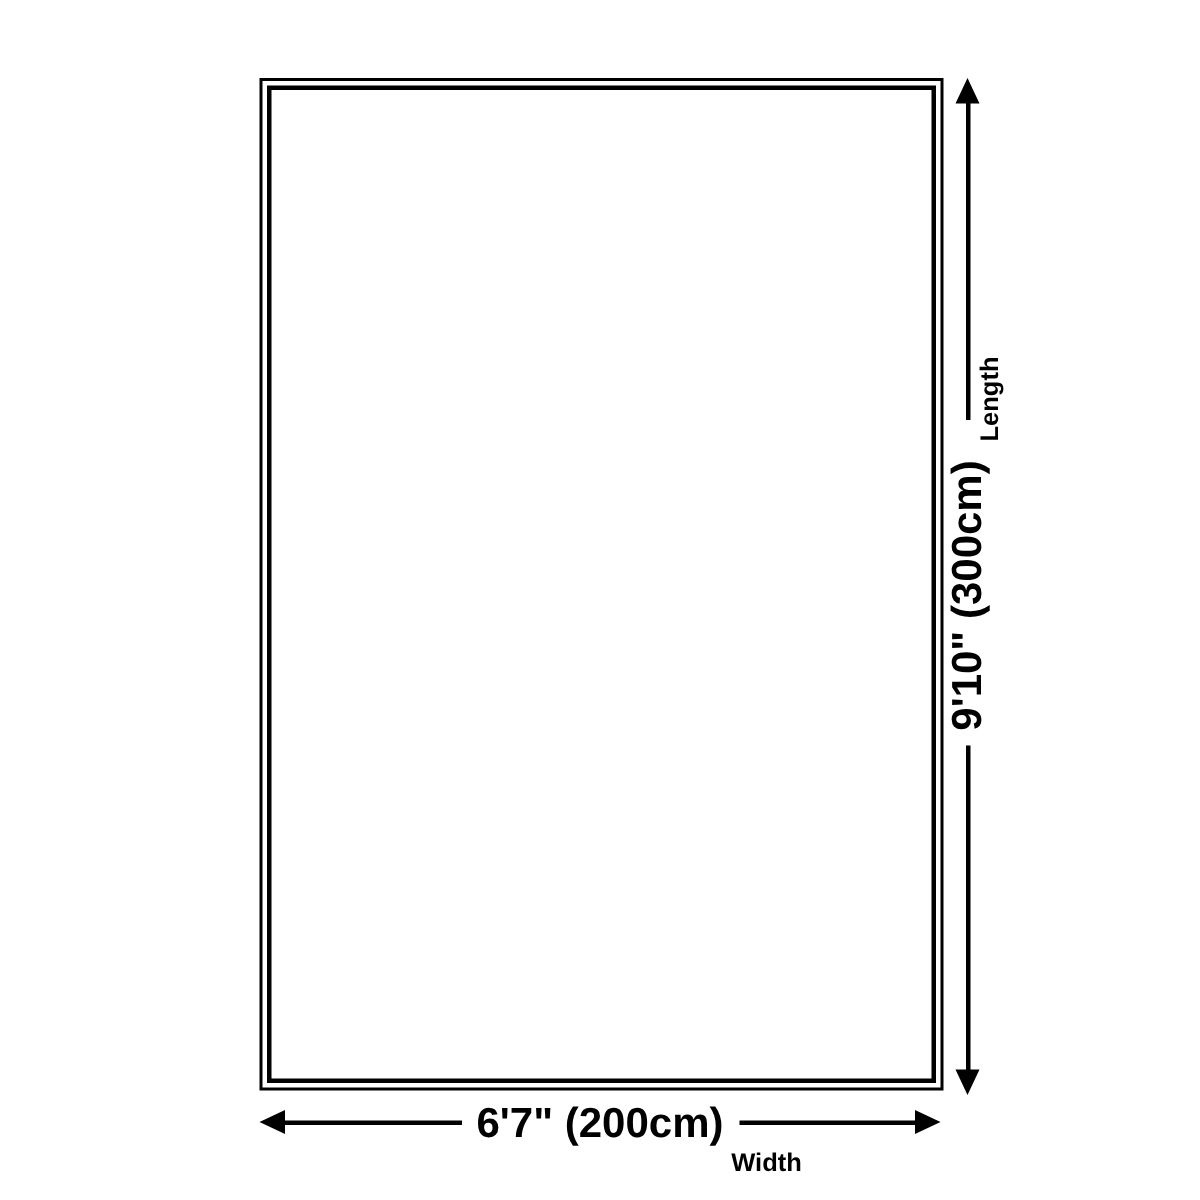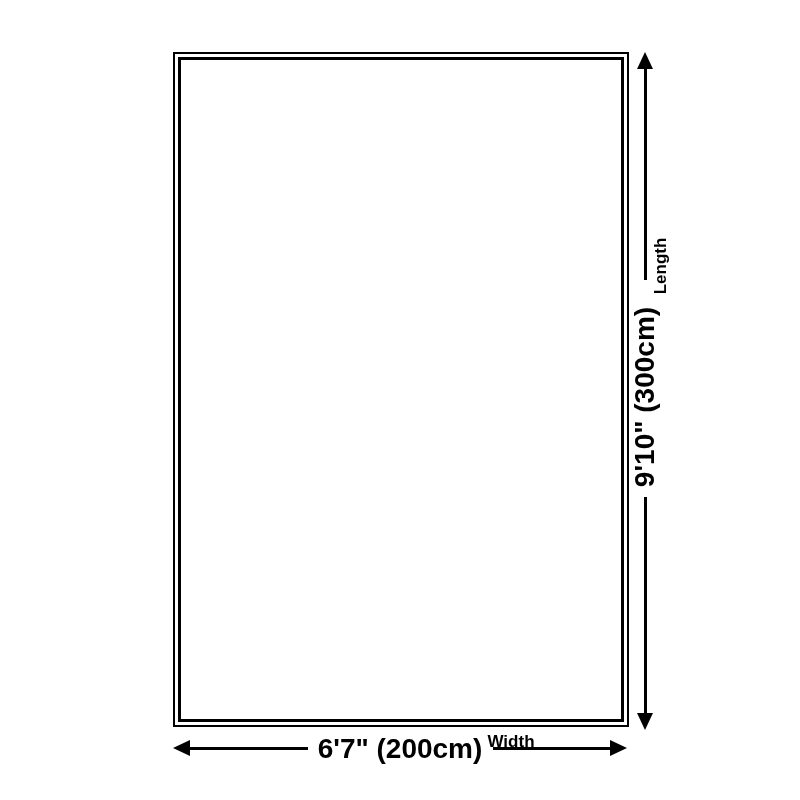--- a/index.html
+++ b/index.html
@@ -94,21 +94,21 @@
   }
   .length-label {
     left: 660px; top: 266px;
     transform: translate(-50%, -50%) rotate(-90deg);
   }
   .width-value {
     left: 400px; top: 749px;
     transform: translate(-50%, -50%);
   }
   .width-label {
-    left: 511px; top: 741px;
+    left: 511px; top: 775px;
     transform: translate(-50%, -50%);
   }
 </style>
 </head>
 <body>
 
 <div class="canvas">
 
   <div class="rug-outer">
     <div class="rug-inner"></div>

